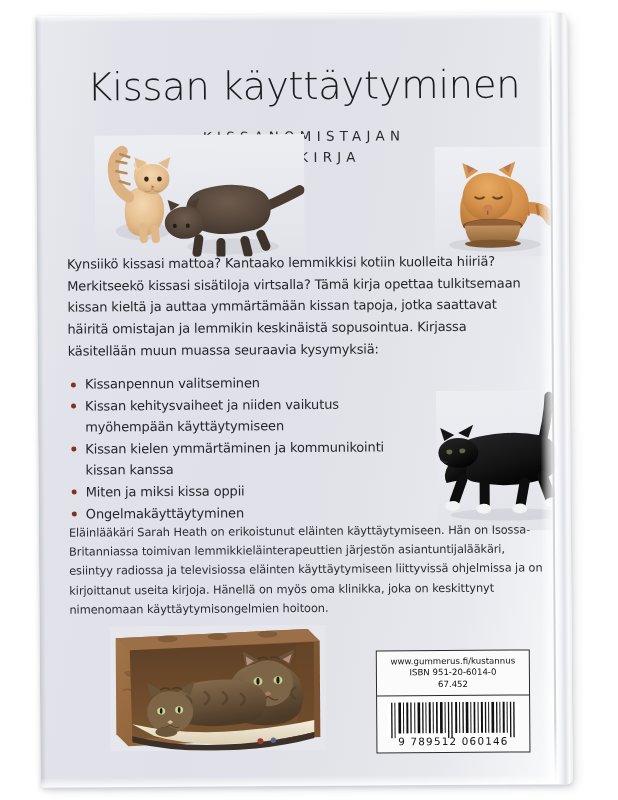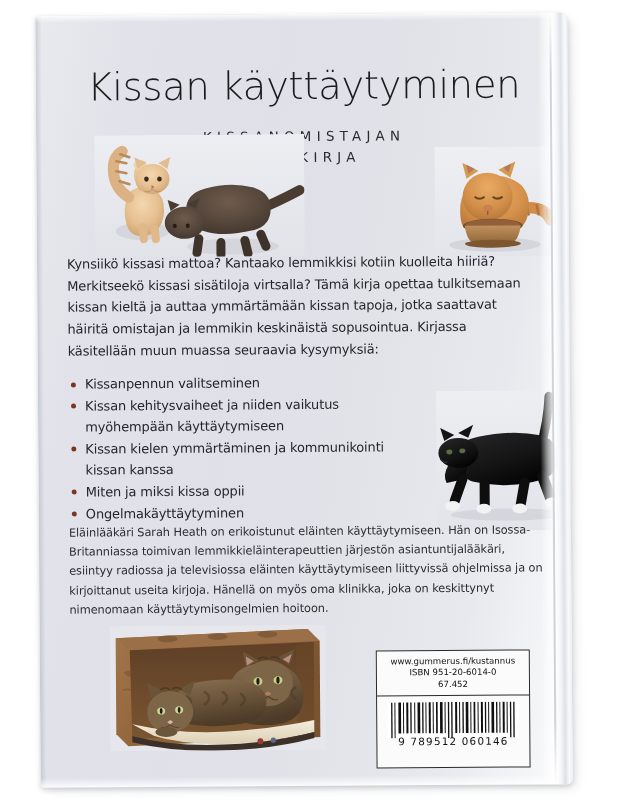--- a/index.html
+++ b/index.html
@@ -196,21 +196,21 @@
     width: 100%;
     display: block;
   }
   .barcode-digits {
     text-align: center;
     font-family: "DejaVu Sans", sans-serif;
     font-size: 10.4px;
     letter-spacing: 1.2px;
     color: #111;
     margin-top: -3px;
-    padding-bottom: 18px;
+    padding-bottom: 3px;
   }
 
   
   .photo { position: absolute; }
 
   
   #photo-kittens { left: 58px; top: 120px; width: 210px; height: 122px; }
   
   #photo-eating  { left: 398px; top: 134px; width: 128px; height: 110px; }
   

